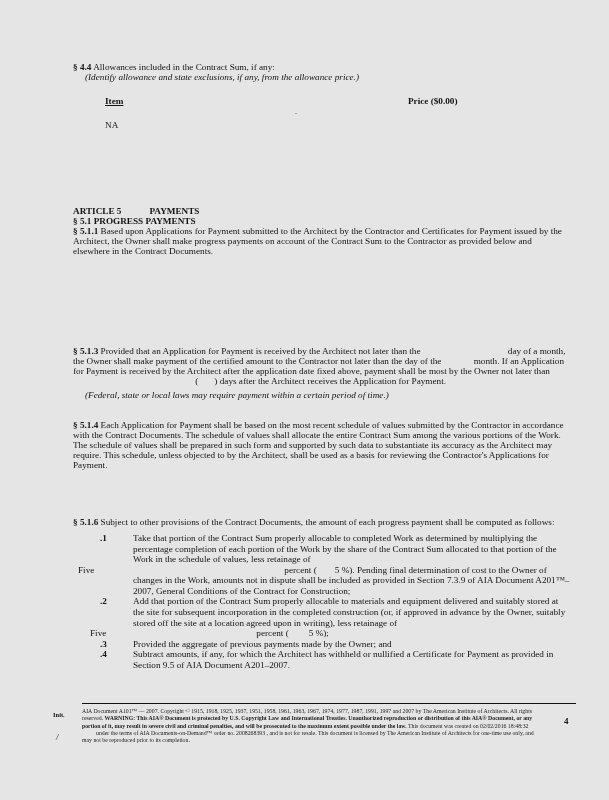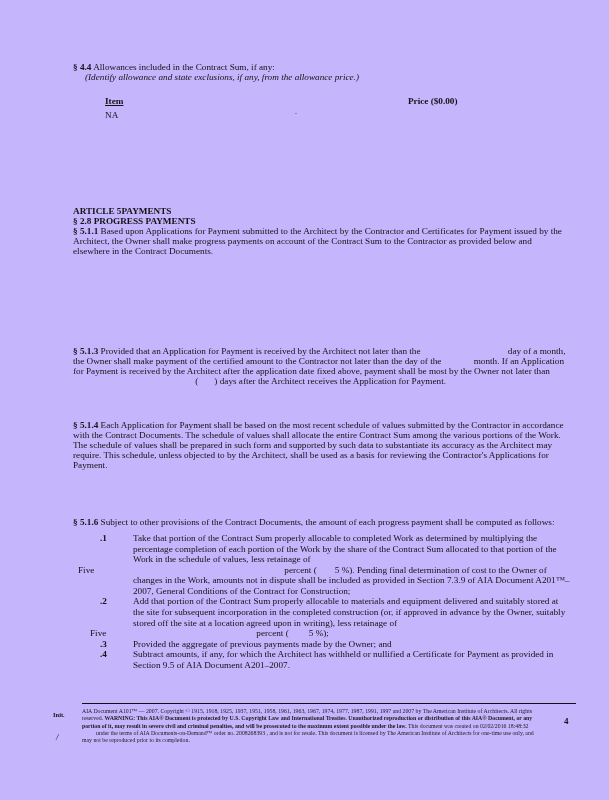--- a/index.html
+++ b/index.html
@@ -1,35 +1,35 @@
 <!DOCTYPE html>
 <html><head>
 <meta charset="utf-8">
 <style>
   html,body{margin:0;padding:0;}
   body{background:#ffffff;}
   .page{
-    position:relative;width:609px;height:800px;background:#c4b5fd;overflow:hidden;
+    position:relative;width:609px;height:800px;background:#e5e5e5;overflow:hidden;
     font-family:"Liberation Serif","DejaVu Serif",serif;
     font-size:9.2px;line-height:9.9px;color:#141414;
     -webkit-font-smoothing:antialiased;
   }
   .blk{position:absolute;left:73px;width:497px;}
   .b{font-weight:bold;}
   .it{font-style:italic;margin-left:12px;}
   .gap{display:inline-block;height:1px;}
   .noteline{display:block;margin-top:4px;}
   
   .trow{position:relative;height:12px;}
   .th-item{margin-left:32px;text-decoration:underline;}
   .th-price{position:absolute;left:335px;top:0;}
   .td-item{margin-left:32px;}
   .stray{position:absolute;left:222px;top:10px;font-size:8px;}
   
-  .art-word{margin-left:0;}
+  .art-word{margin-left:28px;}
   
   .li{display:flex;line-height:10.6px;}
   .li .num{flex:none;width:33px;padding-left:27px;font-weight:bold;}
   .li .litext{flex:1;}
   .five1{display:inline-block;margin-left:-55px;}
   .five2{display:inline-block;margin-left:-43px;}
   
   .rule{position:absolute;left:82px;width:494px;height:1px;background:#111;}
   .init{position:absolute;left:53px;top:711px;width:26px;text-align:left;}
   .init .lbl{font-size:6.5px;font-weight:bold;line-height:8px;}
@@ -46,41 +46,42 @@
     <div><span class="b">§ 4.4</span> <span>Allowances included in the Contract Sum, if any:</span></div>
     <div class="it">(Identify allowance and state exclusions, if any, from the allowance price.)</div>
   </div>
 
   <div class="blk" style="top:97px">
     <div class="trow">
       <span class="b th-item">Item</span>
       <span class="b th-price">Price ($0.00)</span>
       <span class="stray">.</span>
     </div>
-    <div class="trow" style="margin-top:2px">
+    <div class="trow" style="margin-top:12px">
       <span class="td-item">NA</span>
     </div>
   </div>
 
   <div class="blk b" style="top:207px">
     <span>ARTICLE 5</span><span class="art-word">PAYMENTS</span>
   </div>
-  <div class="blk b" style="top:217px">§ 2.8 PROGRESS PAYMENTS</div>
+  <div class="blk b" style="top:217px">§ 5.1 PROGRESS PAYMENTS</div>
 
   <div class="blk" style="top:227px">
     <span class="b">§ 5.1.1</span> <span>Based upon Applications for Payment submitted to the Architect by the Contractor and Certificates for Payment issued by the Architect, the Owner shall make progress payments on account of the Contract Sum to the Contractor as provided below and elsewhere in the Contract Documents.</span>
   </div>
 
 
   <div class="blk" style="top:347px">
     <span class="b">§ 5.1.3</span>
     <span>Provided that an Application for Payment is received by the Architect not later than the</span><span class="gap" style="width:85px"></span>
     <span>day of a month, the Owner shall make payment of the certified amount to the Contractor not later than the day of the</span><span class="gap" style="width:30px"></span>
     <span>month. If an Application for Payment is received by the Architect after the application date fixed above, payment shall be most by the Owner not later than</span><span class="gap" style="width:120px"></span>
     <span>(</span><span class="gap" style="width:16px"></span><span>) days after the Architect receives the Application for Payment.</span>
+    <span class="it noteline">(Federal, state or local laws may require payment within a certain period of time.)</span>
   </div>
 
   <div class="blk" style="top:421px">
     <span class="b">§ 5.1.4</span> <span>Each Application for Payment shall be based on the most recent schedule of values submitted by the Contractor in accordance with the Contract Documents. The schedule of values shall allocate the entire Contract Sum among the various portions of the Work. The schedule of values shall be prepared in such form and supported by such data to substantiate its accuracy as the Architect may require. This schedule, unless objected to by the Architect, shall be used as a basis for reviewing the Contractor's Applications for Payment.</span>
   </div>
 
 
   <div class="blk" style="top:518px">
     <div><span class="b">§ 5.1.6</span> <span>Subject to other provisions of the Contract Documents, the amount of each progress payment shall be computed as follows:</span></div>
 

